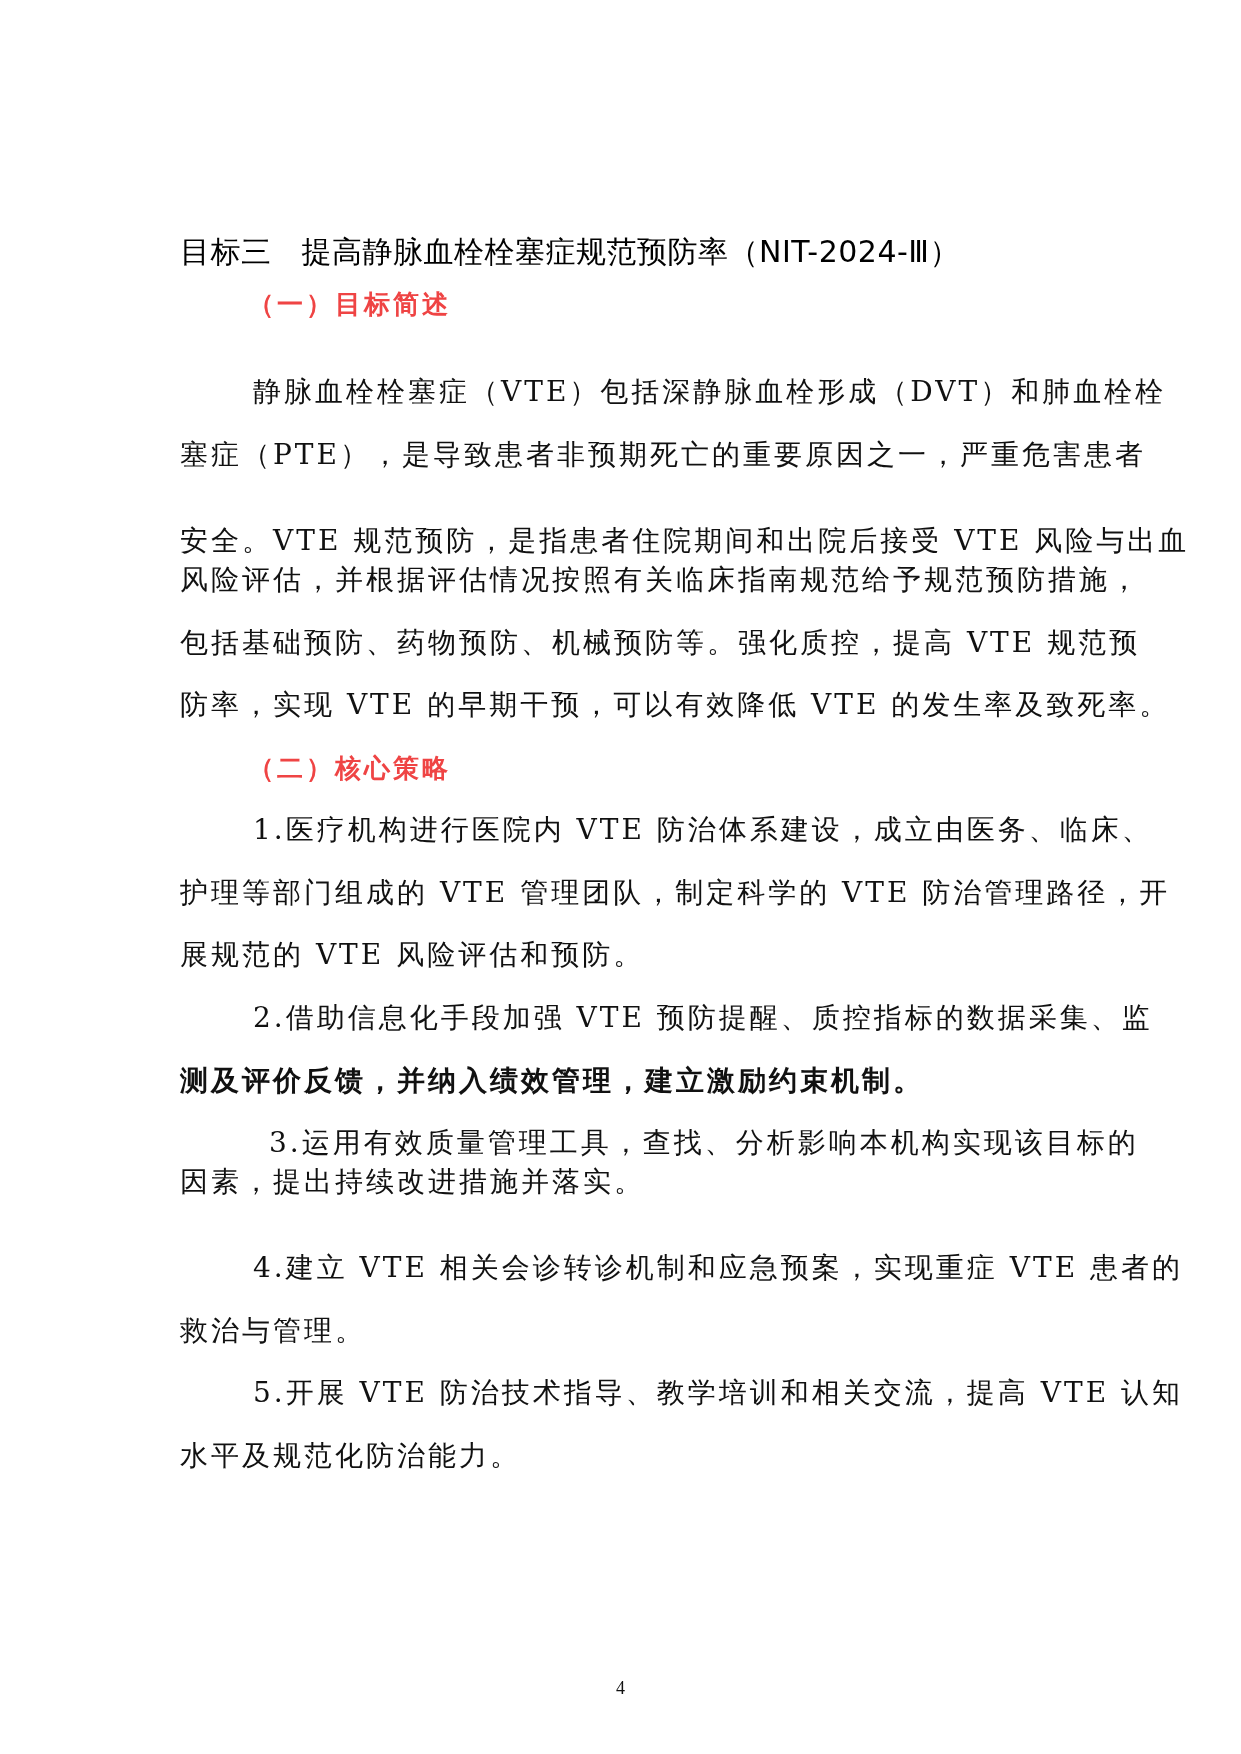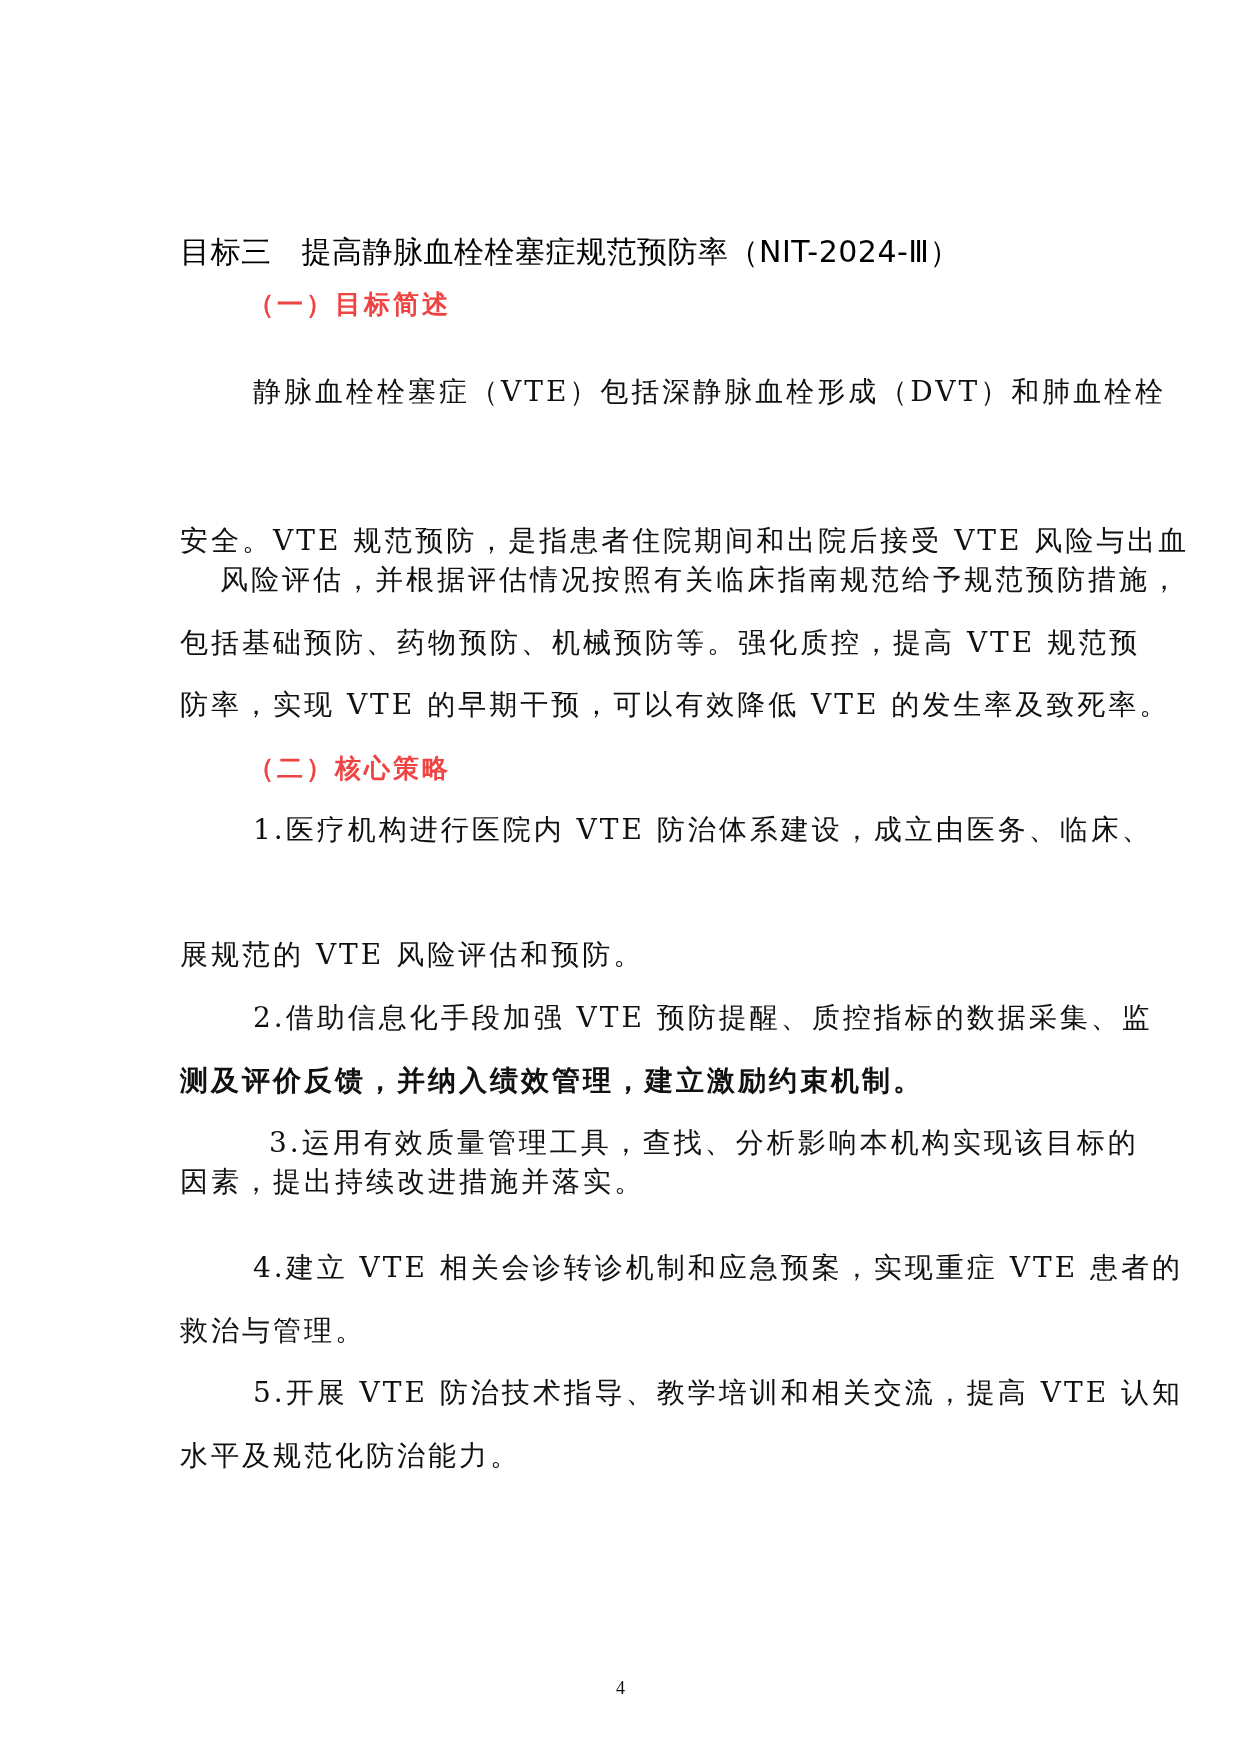--- a/index.html
+++ b/index.html
@@ -43,28 +43,30 @@
 
 <div class="page">
 
   <div class="title">
     <span>目标三</span><span class="gap"></span><span>提高静脉血栓栓塞症规范预防率（NIT-2024-Ⅲ）</span>
   </div>
 
   <div class="subhead" style="top:286px;">（一）目标简述</div>
 
   <div class="line indent" style="top:374px;">静脉血栓栓塞症（VTE）包括深静脉血栓形成（DVT）和肺血栓栓</div>
+  <div class="line" style="top:437px;">塞症（PTE），是导致患者非预期死亡的重要原因之一，严重危害患者</div>
   <div class="line" style="top:499px;margin-top:24px;">安全。VTE 规范预防，是指患者住院期间和出院后接受 VTE 风险与出血</div>
-  <div class="line" style="top:562px;margin-left:40px;">风险评估，并根据评估情况按照有关临床指南规范给予规范预防措施，</div>
+  <div class="line" style="top:562px;">风险评估，并根据评估情况按照有关临床指南规范给予规范预防措施，</div>
   <div class="line" style="top:625px;">包括基础预防、药物预防、机械预防等。强化质控，提高 VTE 规范预</div>
   <div class="line last" style="top:687px;">防率，实现 VTE 的早期干预，可以有效降低 VTE 的发生率及致死率。</div>
 
   <div class="subhead" style="top:750px;">（二）核心策略</div>
 
   <div class="line indent" style="top:812px;">1.医疗机构进行医院内 VTE 防治体系建设，成立由医务、临床、</div>
+  <div class="line" style="top:875px;">护理等部门组成的 VTE 管理团队，制定科学的 VTE 防治管理路径，开</div>
   <div class="line last" style="top:937px;">展规范的 VTE 风险评估和预防。</div>
 
   <div class="line indent" style="top:1000px;">2.借助信息化手段加强 VTE 预防提醒、质控指标的数据采集、监</div>
   <div class="line last" style="top:1063px;font-weight:bold;">测及评价反馈，并纳入绩效管理，建立激励约束机制。</div>
 
   <div class="line indent" style="top:1125px;margin-left:16px;">3.运用有效质量管理工具，查找、分析影响本机构实现该目标的</div>
   <div class="line last" style="top:1164px;">因素，提出持续改进措施并落实。</div>
 
   <div class="line indent" style="top:1250px;">4.建立 VTE 相关会诊转诊机制和应急预案，实现重症 VTE 患者的</div>
   <div class="line last" style="top:1313px;">救治与管理。</div>

